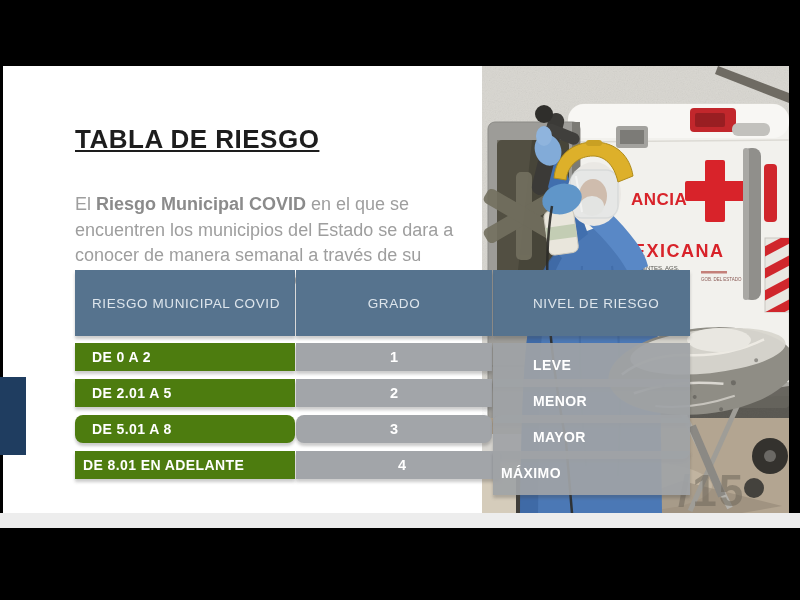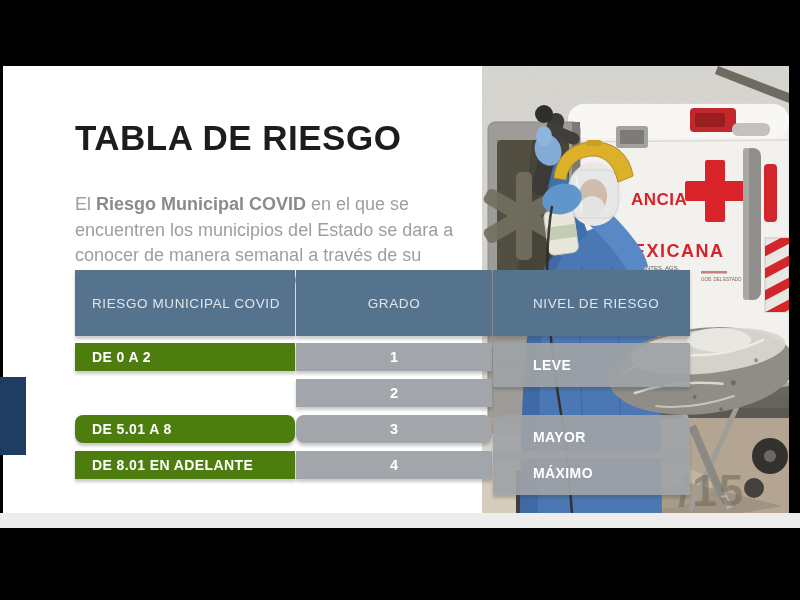--- a/index.html
+++ b/index.html
@@ -3,39 +3,39 @@
 <meta charset="utf-8">
 <style>
   html,body{margin:0;padding:0;background:#000;}
   #stage{position:relative;width:800px;height:600px;background:#000;overflow:hidden;
          font-family:"Liberation Sans", sans-serif;}
   
   .slide-bg{position:absolute;left:3px;top:66px;width:490px;height:447px;background:#ffffff;}
   .photo{position:absolute;left:482px;top:66px;width:307px;height:447px;}
   .bottom-strip{position:absolute;left:0;top:513px;width:800px;height:15px;background:#ededed;}
   .navy-accent{position:absolute;left:0;top:377px;width:26px;height:78px;background:#1f3d60;}
-  .title{position:absolute;left:75px;top:118px;font-size:35px;font-weight:800;color:#1d1d1d;
-         letter-spacing:.5px;}
+  .title{position:absolute;left:75px;top:124px;font-size:26px;font-weight:800;color:#1d1d1d;
+         letter-spacing:.5px;text-decoration:underline;}
   .intro{position:absolute;left:75px;top:192px;width:392px;font-size:18px;line-height:1.42;
          color:#9e9e9e;}
   .intro b{color:#8b8b8b;}
   
   .cell{position:absolute;display:flex;align-items:center;color:#fff;
         box-shadow:0 3px 3px rgba(70,70,70,.28);}
   .hdr{background:#56738e;color:#dde5ec;font-size:13.5px;letter-spacing:.6px;height:66px;top:270px;}
   .th1{left:75px;width:220px;padding-left:17px;box-sizing:border-box;}
   .th2{left:296px;width:196px;justify-content:center;text-align:center;}
   .th3{left:493px;width:197px;padding-left:40px;box-sizing:border-box;}
   .row-blue{background:#4d7c0f;left:75px;width:220px;height:28px;padding-left:17px;
             box-sizing:border-box;font-weight:bold;font-size:14px;letter-spacing:.4px;}
   .row-gray{background:#a2a5a9;left:296px;width:196px;height:28px;justify-content:center;
             font-weight:bold;font-size:14.5px;}
   .row-level{background:rgba(159,162,166,.93);left:493px;width:197px;height:44px;padding-left:40px;
              box-sizing:border-box;font-weight:bold;font-size:14px;letter-spacing:.4px;}
-  .r1{top:343px;} .r2{top:379px;} .r3{top:415px;border-radius:8px;} .r4{top:451px;}
+  .r1{top:343px;} .r2{top:379px;} .r3{top:415px;border-radius:8px;} .r4{top:451px;padding-left:8px;}
   svg text{font-family:"Liberation Sans", sans-serif;}
 </style>
 </head>
 <body>
 
 <div id="stage">
 
   <div class="slide-bg"></div>
 
   <div class="photo">
@@ -181,21 +181,23 @@
   <div class="intro"><span>El </span><b>Riesgo Municipal COVID</b><span> en el que se encuentren los municipios del Estado se dara a conocer de manera semanal a través de su publicación en el Periódico Oficial del Estado, los días lunes</span></div>
 
   <div class="cell hdr th1">RIESGO MUNICIPAL COVID</div>
   <div class="cell hdr th3">NIVEL DE RIESGO</div>
   <div class="cell hdr th2">GRADO</div>
 
   <div class="cell row-blue r1">DE 0 A 2</div>
   <div class="cell row-gray r1">1</div>
   <div class="cell row-level r1">LEVE</div>
 
+  <div class="cell row-blue r2">DE 2.01 A 5</div>
   <div class="cell row-gray r2">2</div>
+  <div class="cell row-level r2">MENOR</div>
 
   <div class="cell row-blue r3">DE 5.01 A 8</div>
   <div class="cell row-gray r3">3</div>
   <div class="cell row-level r3">MAYOR</div>
 
   <div class="cell row-blue r4">DE 8.01 EN ADELANTE</div>
   <div class="cell row-gray r4">4</div>
   <div class="cell row-level r4">MÁXIMO</div>
 
 </div>

